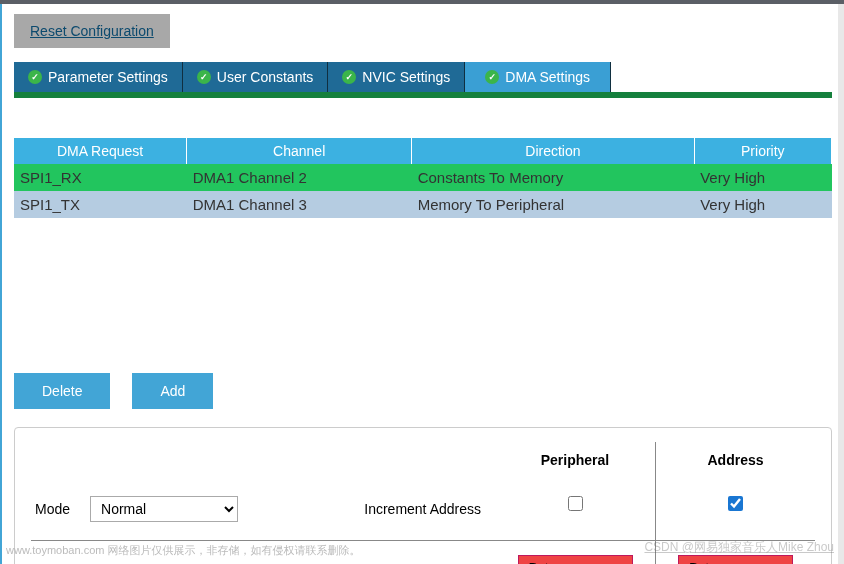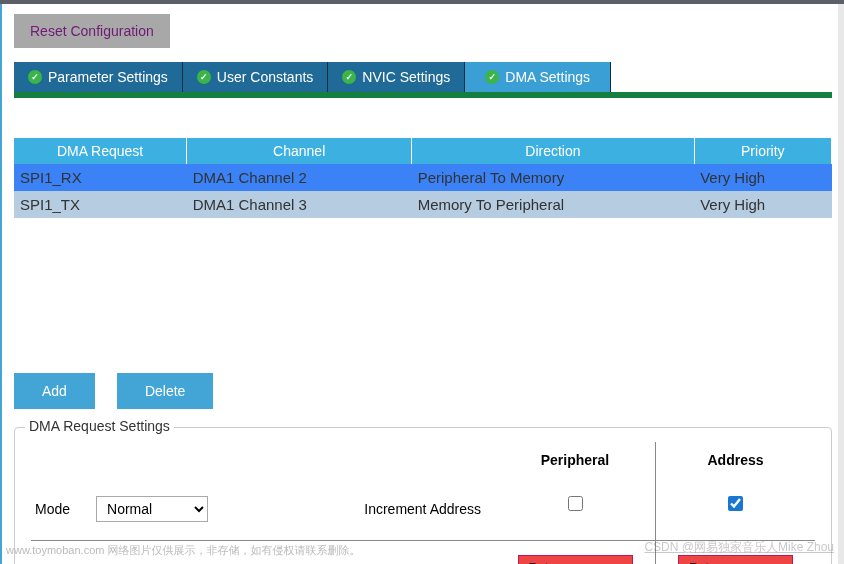--- a/index.html
+++ b/index.html
@@ -1,42 +1,42 @@
 <!DOCTYPE html>
 <html><head>
 <meta charset="utf-8">
 <style>
 * { box-sizing: border-box; margin: 0; padding: 0; }
 body { font-family: Arial, sans-serif; font-size: 14px; background: #fff; width: 844px; height: 564px; overflow: hidden; position: relative; }
 .topbar { background: #5b5f66; height: 4px; }
 .main { border-left: 2px solid #42a5d6; padding: 10px 12px; }
-.reset-btn { background: #a8a8a8; color: #701a75; border: none; padding: 9px 16px; font-size: 14px; cursor: pointer; }
+.reset-btn { background: #a8a8a8; color: #0c4a6e; border: none; padding: 9px 16px; font-size: 14px; cursor: pointer; text-decoration: underline; }
 .tabs { display: flex; margin-top: 14px; border-bottom: 6px solid #15803d; }
 .tab { background: #1f6a96; color: #fff; padding: 7px 14px; display: flex; align-items: center; gap: 6px; cursor: pointer; border-right: 1px solid #102f40; font-size: 14px; }
 .tab.active { background: #3a9fd4; padding: 7px 20px; }
 .check-icon { width: 14px; height: 14px; border-radius: 50%; background: #3bb54a; display: inline-flex; align-items: center; justify-content: center; }
 .check-icon::after { content: "✓"; color: #fff; font-size: 9px; font-weight: bold; }
 .table-wrap { margin-top: 16px; }
 .table { width: 100%; border-collapse: collapse; margin-top: 40px; }
 .table th { background: #3cb1e1; color: #fff; font-weight: normal; padding: 5px; text-align: center; border-right: 1px solid #fff; font-size: 14px; }
 .table td { padding: 5px 6px; font-size: 15px; color: #333; }
-.table tr.row1 { background: #3b82f6; }
+.table tr.row1 { background: #22c55e; }
 .table tr.row2 { background: #b5cce1; }
 .action-btns { margin-top: 155px; display: flex; gap: 22px; }
 .action-btn { background: #42a5d6; color: #fff; border: none; padding: 10px 28px; font-size: 14px; cursor: pointer; }
 .fieldset { margin-top: 18px; border: 1px solid #ccc; border-radius: 4px; padding: 14px 16px 10px; position: relative; }
 .legend { position: absolute; top: -10px; left: 10px; background: #fff; padding: 0 4px; font-size: 14px; color: #333; }
 .settings-grid { display: grid; grid-template-columns: 1fr 160px 160px; }
 .col-head { text-align: center; padding: 10px 0 18px; font-size: 14px; font-weight: bold; }
 .left-cell { border-bottom: 1px solid #888; }
 .right-cell { border-left: 1px solid #888; }
-.mode-row { display: flex; align-items: center; gap: 26px; padding: 10px 4px 18px; border-bottom: 1px solid #888; }
+.mode-row { display: flex; align-items: center; gap: 20px; padding: 10px 4px 18px; border-bottom: 1px solid #888; }
 .incr-row { display: flex; align-items: center; padding: 10px 4px 18px; border-bottom: 1px solid #888; }
 .mode-label { font-size: 14px; }
-.mode-select { width: 112px; padding: 3px 6px; font-size: 14px; border: 1px solid #aaa; background: #fff; }
+.mode-select { width: 148px; padding: 3px 6px; font-size: 14px; border: 1px solid #aaa; background: #fff; }
 .center-cell { text-align: center; padding: 10px 0 18px; border-bottom: 1px solid #888; }
 .incr-label { font-size: 14px; margin-left: auto; padding-right: 10px; }
 .cb { width: 15px; height: 15px; }
 .cb.checked { accent-color: #1976d2; }
 .dw-row { padding: 14px 4px 0; }
 .dw-label { font-size: 14px; text-align: right; padding-right: 10px; }
 .dw-select { width: 115px; padding: 3px 6px; font-size: 14px; border: 1px solid #be185d; background: #ef4444; margin: 15px auto; display: block; margin-top: 14px; }
 .wm1 { position: absolute; bottom: 6px; left: 6px; font-size: 11px; color: #bbb; }
 .wm2 { position: absolute; bottom: 8px; right: 10px; font-size: 12px; color: rgba(100,100,100,0.35); text-decoration: underline; }
 .scroll-edge { position: absolute; right: 0; top: 4px; bottom: 0; width: 6px; background: #e8e8e8; }
@@ -74,40 +74,39 @@
           <th>DMA Request</th>
           <th>Channel</th>
           <th>Direction</th>
           <th>Priority</th>
         </tr>
       </thead>
       <tbody>
         <tr class="row1">
           <td>SPI1_RX</td>
           <td>DMA1 Channel 2</td>
-          <td>Peripheral To Memory</td>
+          <td>Constants To Memory</td>
           <td>Very High</td>
         </tr>
         <tr class="row2">
           <td>SPI1_TX</td>
           <td>DMA1 Channel 3</td>
           <td>Memory To Peripheral</td>
           <td>Very High</td>
         </tr>
       </tbody>
     </table>
   </div>
 
   <div class="action-btns">
+    <button class="action-btn">Delete</button>
     <button class="action-btn">Add</button>
-    <button class="action-btn">Delete</button>
   </div>
 
   <div class="fieldset">
-    <div class="legend">DMA Request Settings</div>
     <div class="settings-grid">
       <div></div>
       <div class="col-head">Peripheral</div>
       <div class="col-head right-cell">Address</div>
 
       <div class="mode-row left-cell incr-row">
         <span class="mode-label">Mode</span>
         <select class="mode-select"><option>Normal</option></select>
         <span class="incr-label">Increment Address</span>
       </div>

